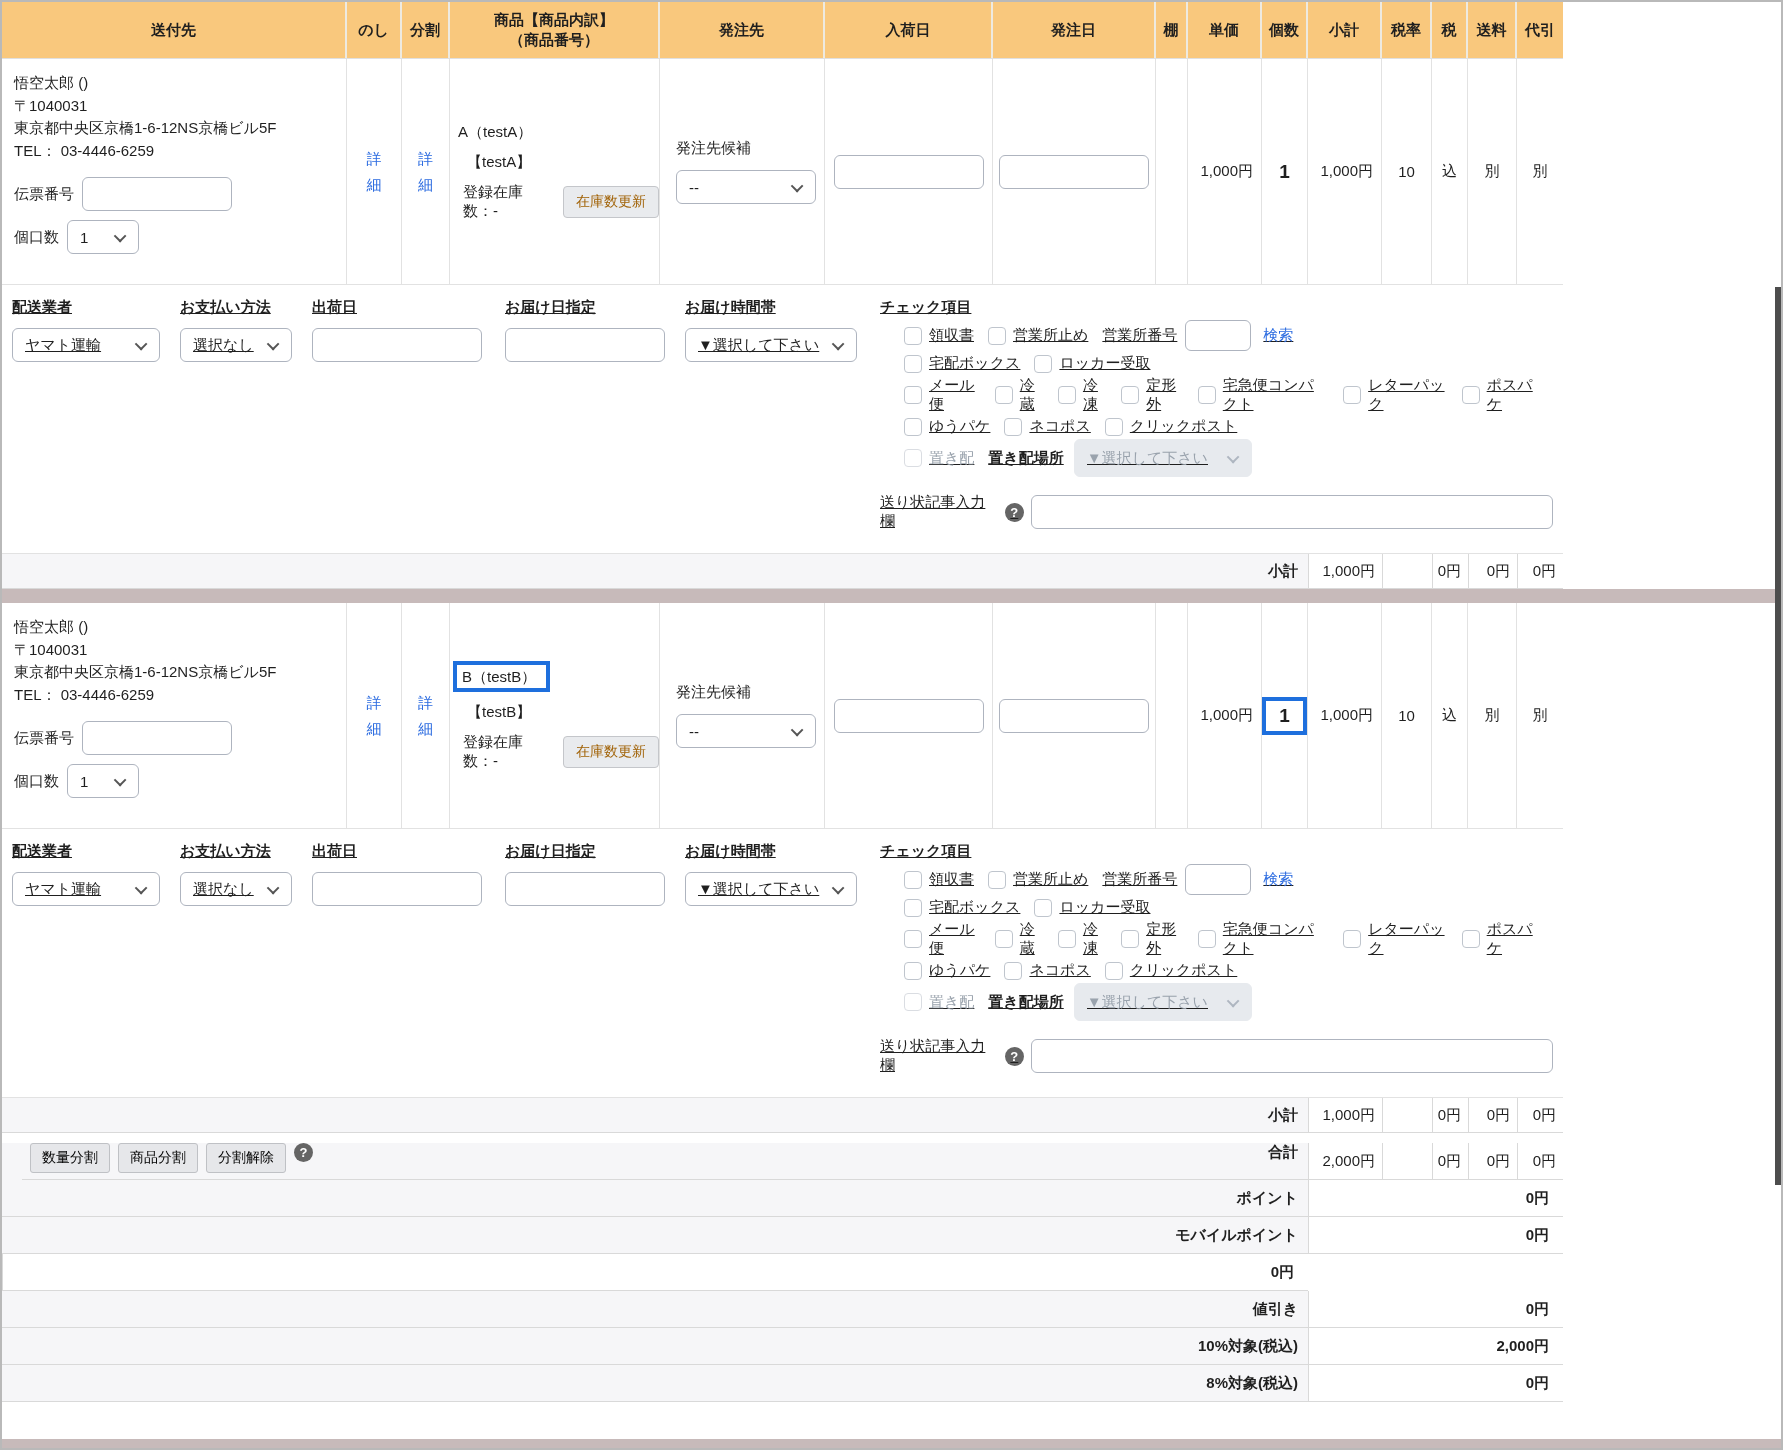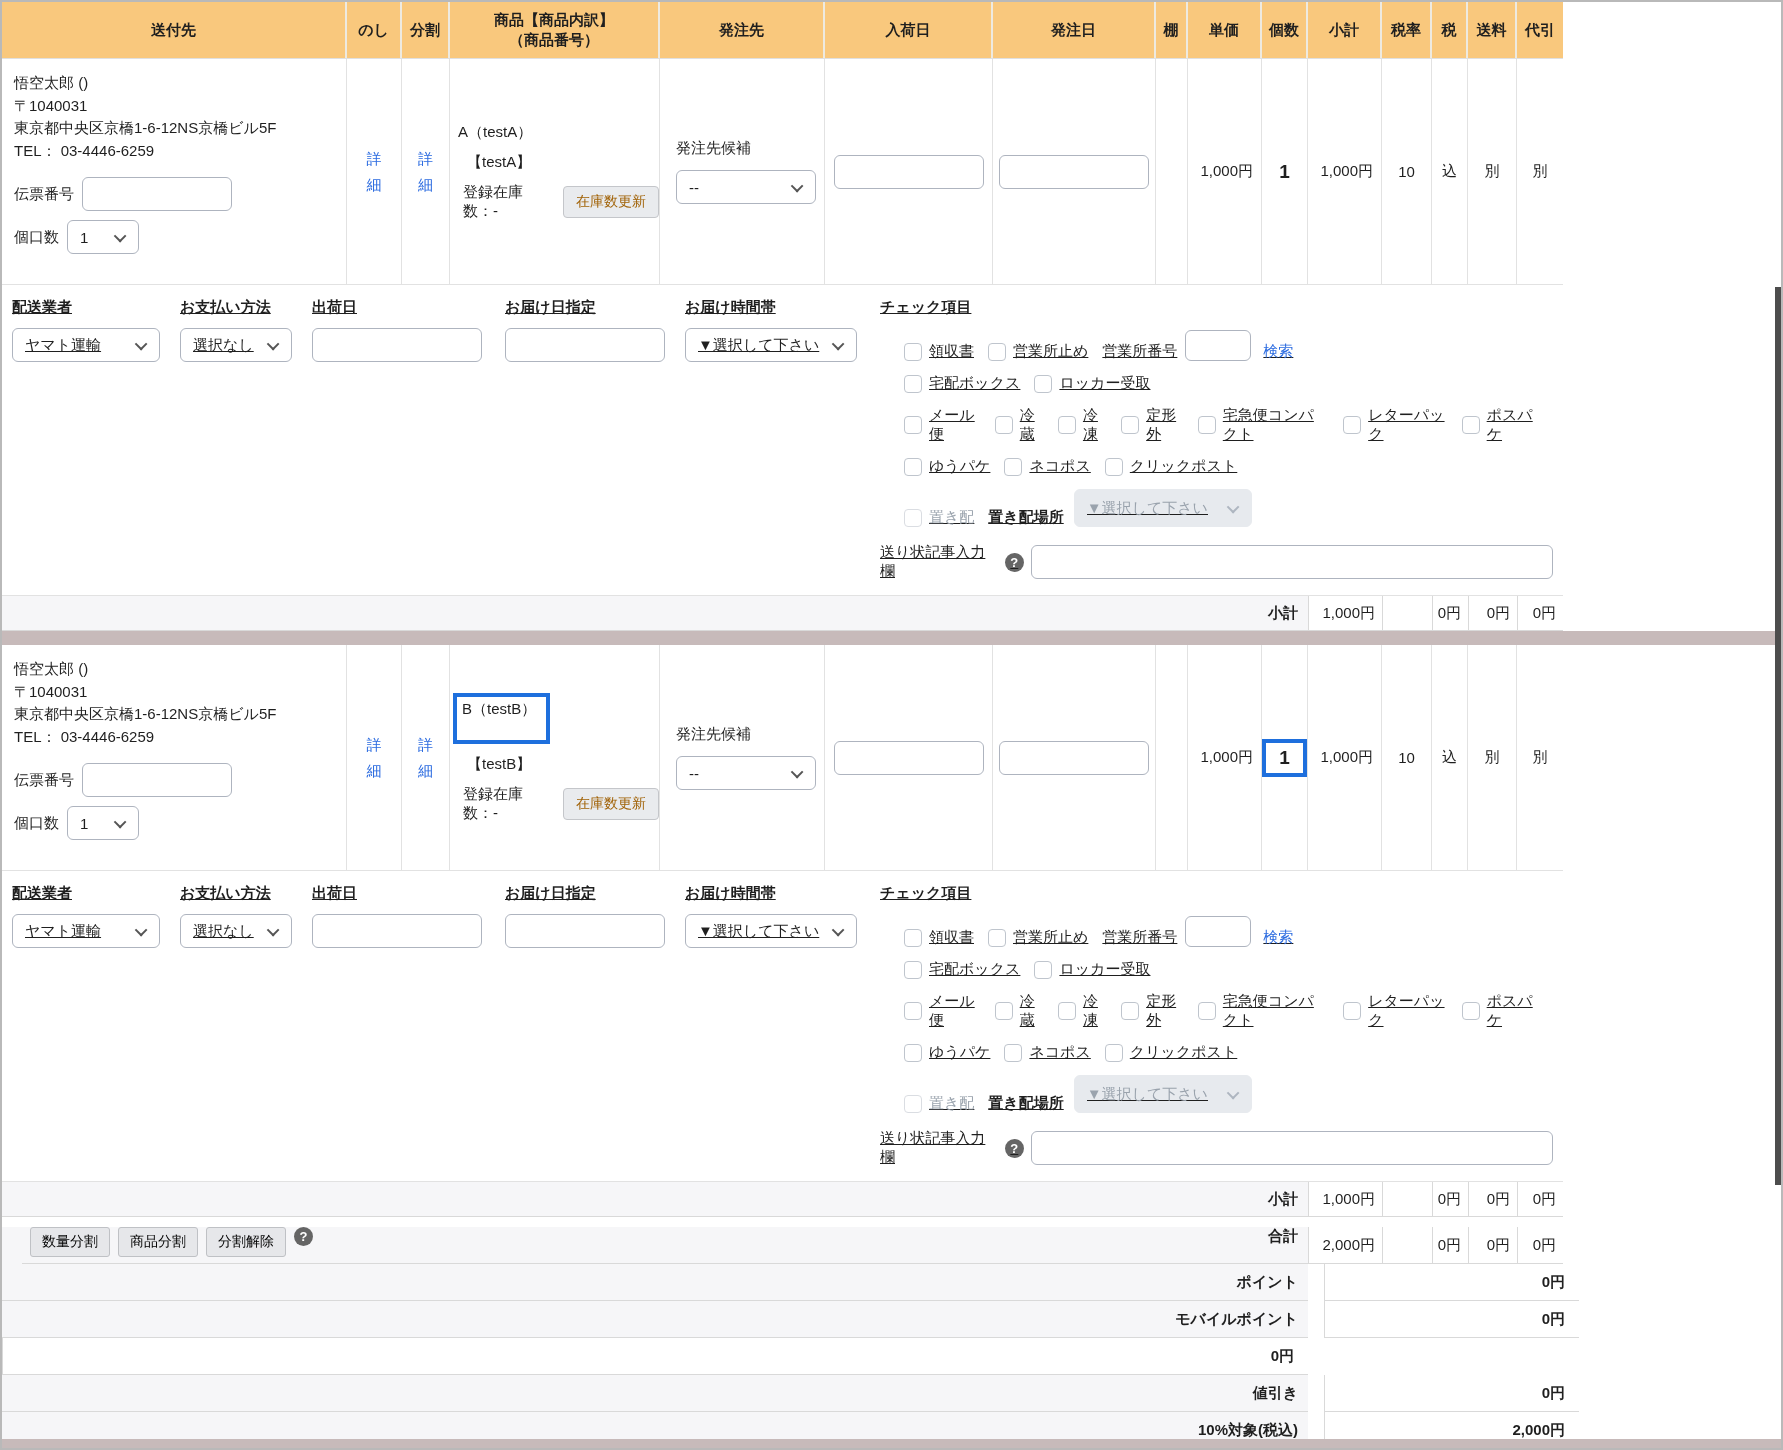--- a/index.html
+++ b/index.html
@@ -46,21 +46,21 @@
   .product-cell { flex-direction:column; align-items:flex-start; gap:11px; padding-left:8px; }
   .product-code { margin-left:9px; }
   .stock-row { display:flex; align-items:center; gap:8px; margin-left:5px; }
 
   .supplier-cell { flex-direction:column; align-items:flex-start; gap:12px; padding-left:16px; }
 
   .num-cell { font-size:15px; }
   .right-pad { justify-content:flex-end; padding-right:8px; }
   .qty { font-weight:bold; font-size:19px; }
 
-  .hl { border:4px solid #1e6fdd; padding:3px 10px 21px 5px; margin-left:-5px; }
+  .hl { border:4px solid #1e6fdd; padding:3px 10px 1px 5px; margin-left:-5px; }
   .hl-qty { border:4px solid #1e6fdd; padding:4px 13px; }
 
   
   .txt-input {
     height:34px; border:1px solid #aeb4bf; border-radius:6px; background:#fff;
     padding:0 9px; font-size:15px; font-family:inherit; outline:none;
   }
   .sel {
     height:34px; border:1px solid #aeb4bf; border-radius:6px; background:#fff;
     display:inline-flex; align-items:center; padding:0 12px; gap:8px; cursor:pointer; font-size:15px;
@@ -93,21 +93,21 @@
 
   
   .options-row {
     display:flex; width:1561px; min-height:269px; padding:13px 10px 0 10px;
     border-bottom:1px solid #e2e2e2; background:#fff; align-items:flex-start;text-decoration:underline;
   }
   .opt-group { display:flex; flex-direction:column; gap:11px; }
   .opt-label { font-weight:bold; font-size:15px; }
   .g1 { width:168px; } .g2 { width:132px; } .g3 { width:193px; } .g4 { width:180px; } .g5 { width:195px; }
   .check-section { flex:1; }
-  .cb-row { display:flex; align-items:flex-end; flex-wrap:nowrap; margin-top:13px;padding-left:24px; }
+  .cb-row { display:flex; align-items:center; flex-wrap:nowrap; margin-top:3px;padding-left:24px; }
   .office-label { font-weight:normal; margin-right:8px; white-space:nowrap; }
   .search-link { color:#2b6be0; margin-left:12px; cursor:pointer; text-decoration:none; }
   .okihai-place-label { font-weight:bold; margin-right:10px; white-space:nowrap; }
   .note-row { display:flex; align-items:center; gap:7px; margin-top:16px; padding-bottom:14px; }
   .note-row .txt-input { width:533px; }
 
   
   .subtotal-row, .total-row {
     display:grid; grid-template-columns:1306px 74px 50px 36px 49px 46px;
     width:1561px; height:35px; background:#f6f6f8;
@@ -127,21 +127,21 @@
     margin-left:20px;
   }
   .total-label-cell .spacer { flex:1; }
   .total-word { font-weight:bold; }
 
   .thick-divider { width:100%; height:14px; background:#c7baba; }
   .gap-row { width:100%; height:10px; background:#fff; }
   .bottom-band { position:absolute; left:0; right:0; bottom:0; height:9px; background:#c7baba; }
 
   
-  .sum-row { display:grid; grid-template-columns:1306px 255px; width:1561px; height:37px;gap:16px; }
+  .sum-row { display:grid; grid-template-columns:1306px 255px; width:1561px; height:37px; }
   .sum-label {
     background:#f6f6f8; display:flex; align-items:center; justify-content:flex-end;
     font-weight:bold; padding-right:10px; border-bottom:1px solid #d9d9d9;
   }
   .sum-value {
     background:#fff; display:flex; align-items:center; justify-content:flex-end;
     font-weight:bold; padding-right:14px; border-left:1px solid #d9d9d9; border-bottom:1px solid #d9d9d9;
   }
 
   .split-btn { height:30px; padding:0 11px; font-size:14px; background:#e6e7ea; border:1px solid #bfc1c5; border-radius:3px; cursor:pointer; font-family:inherit; }

